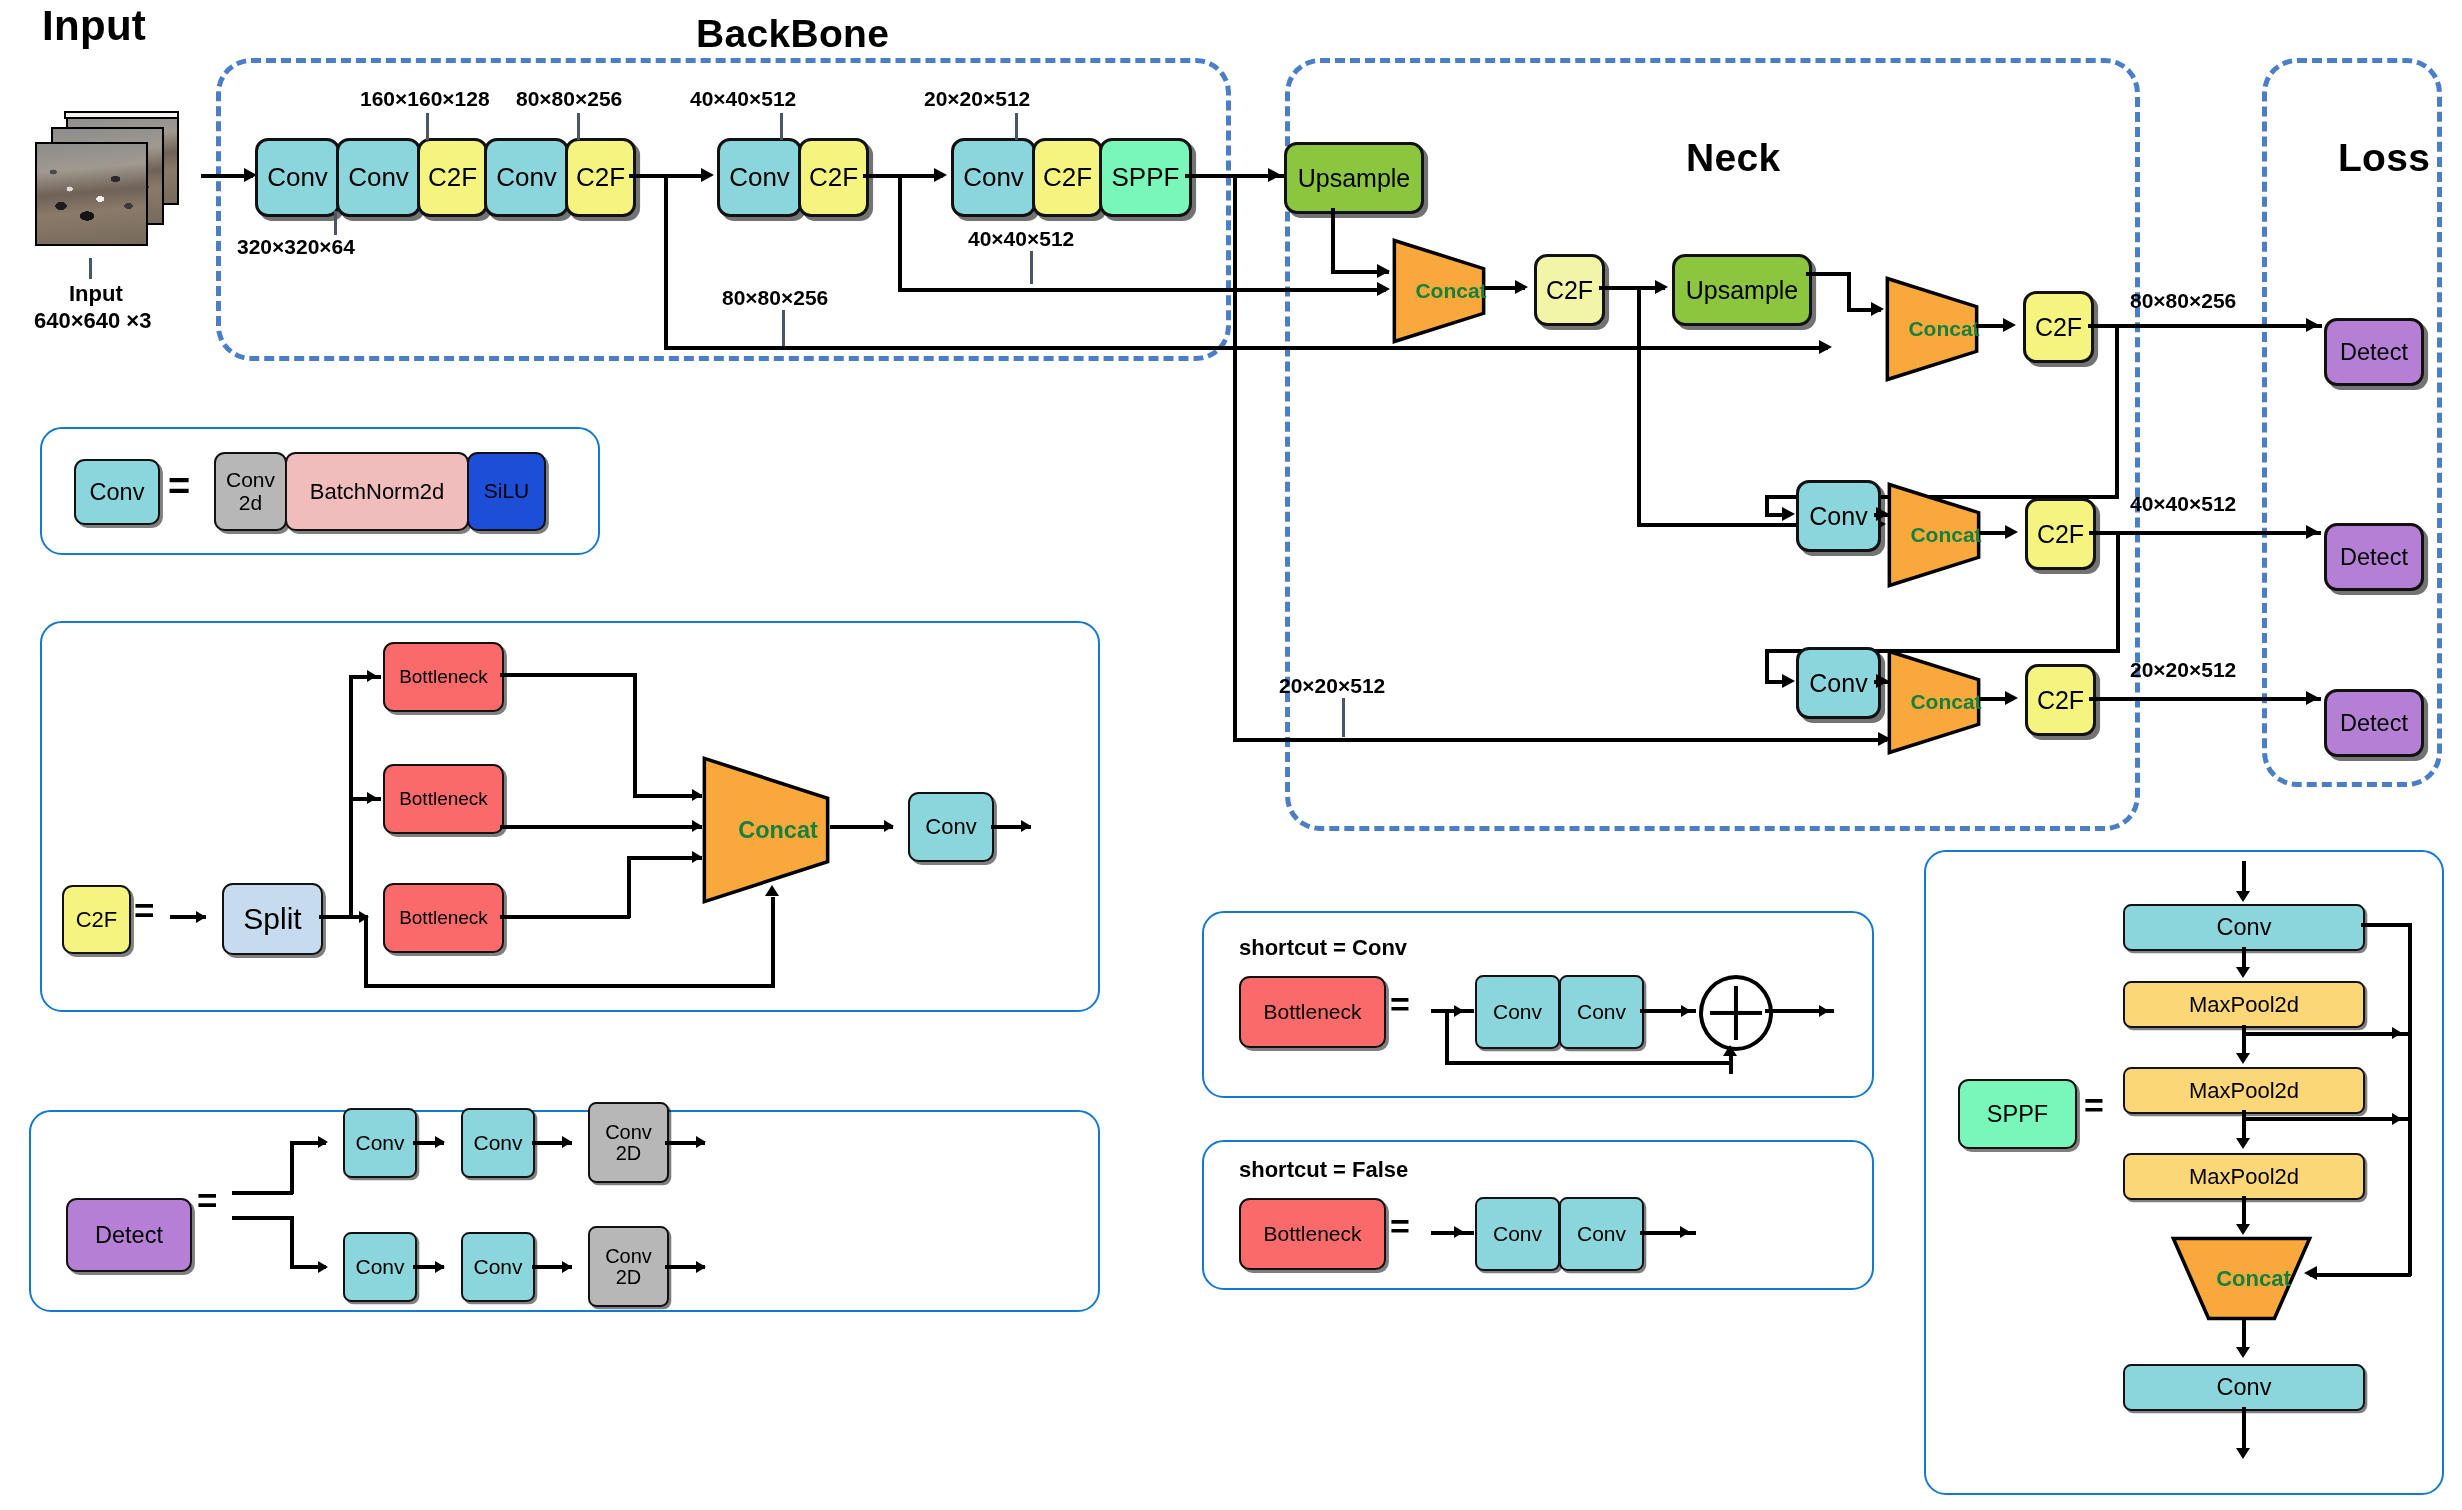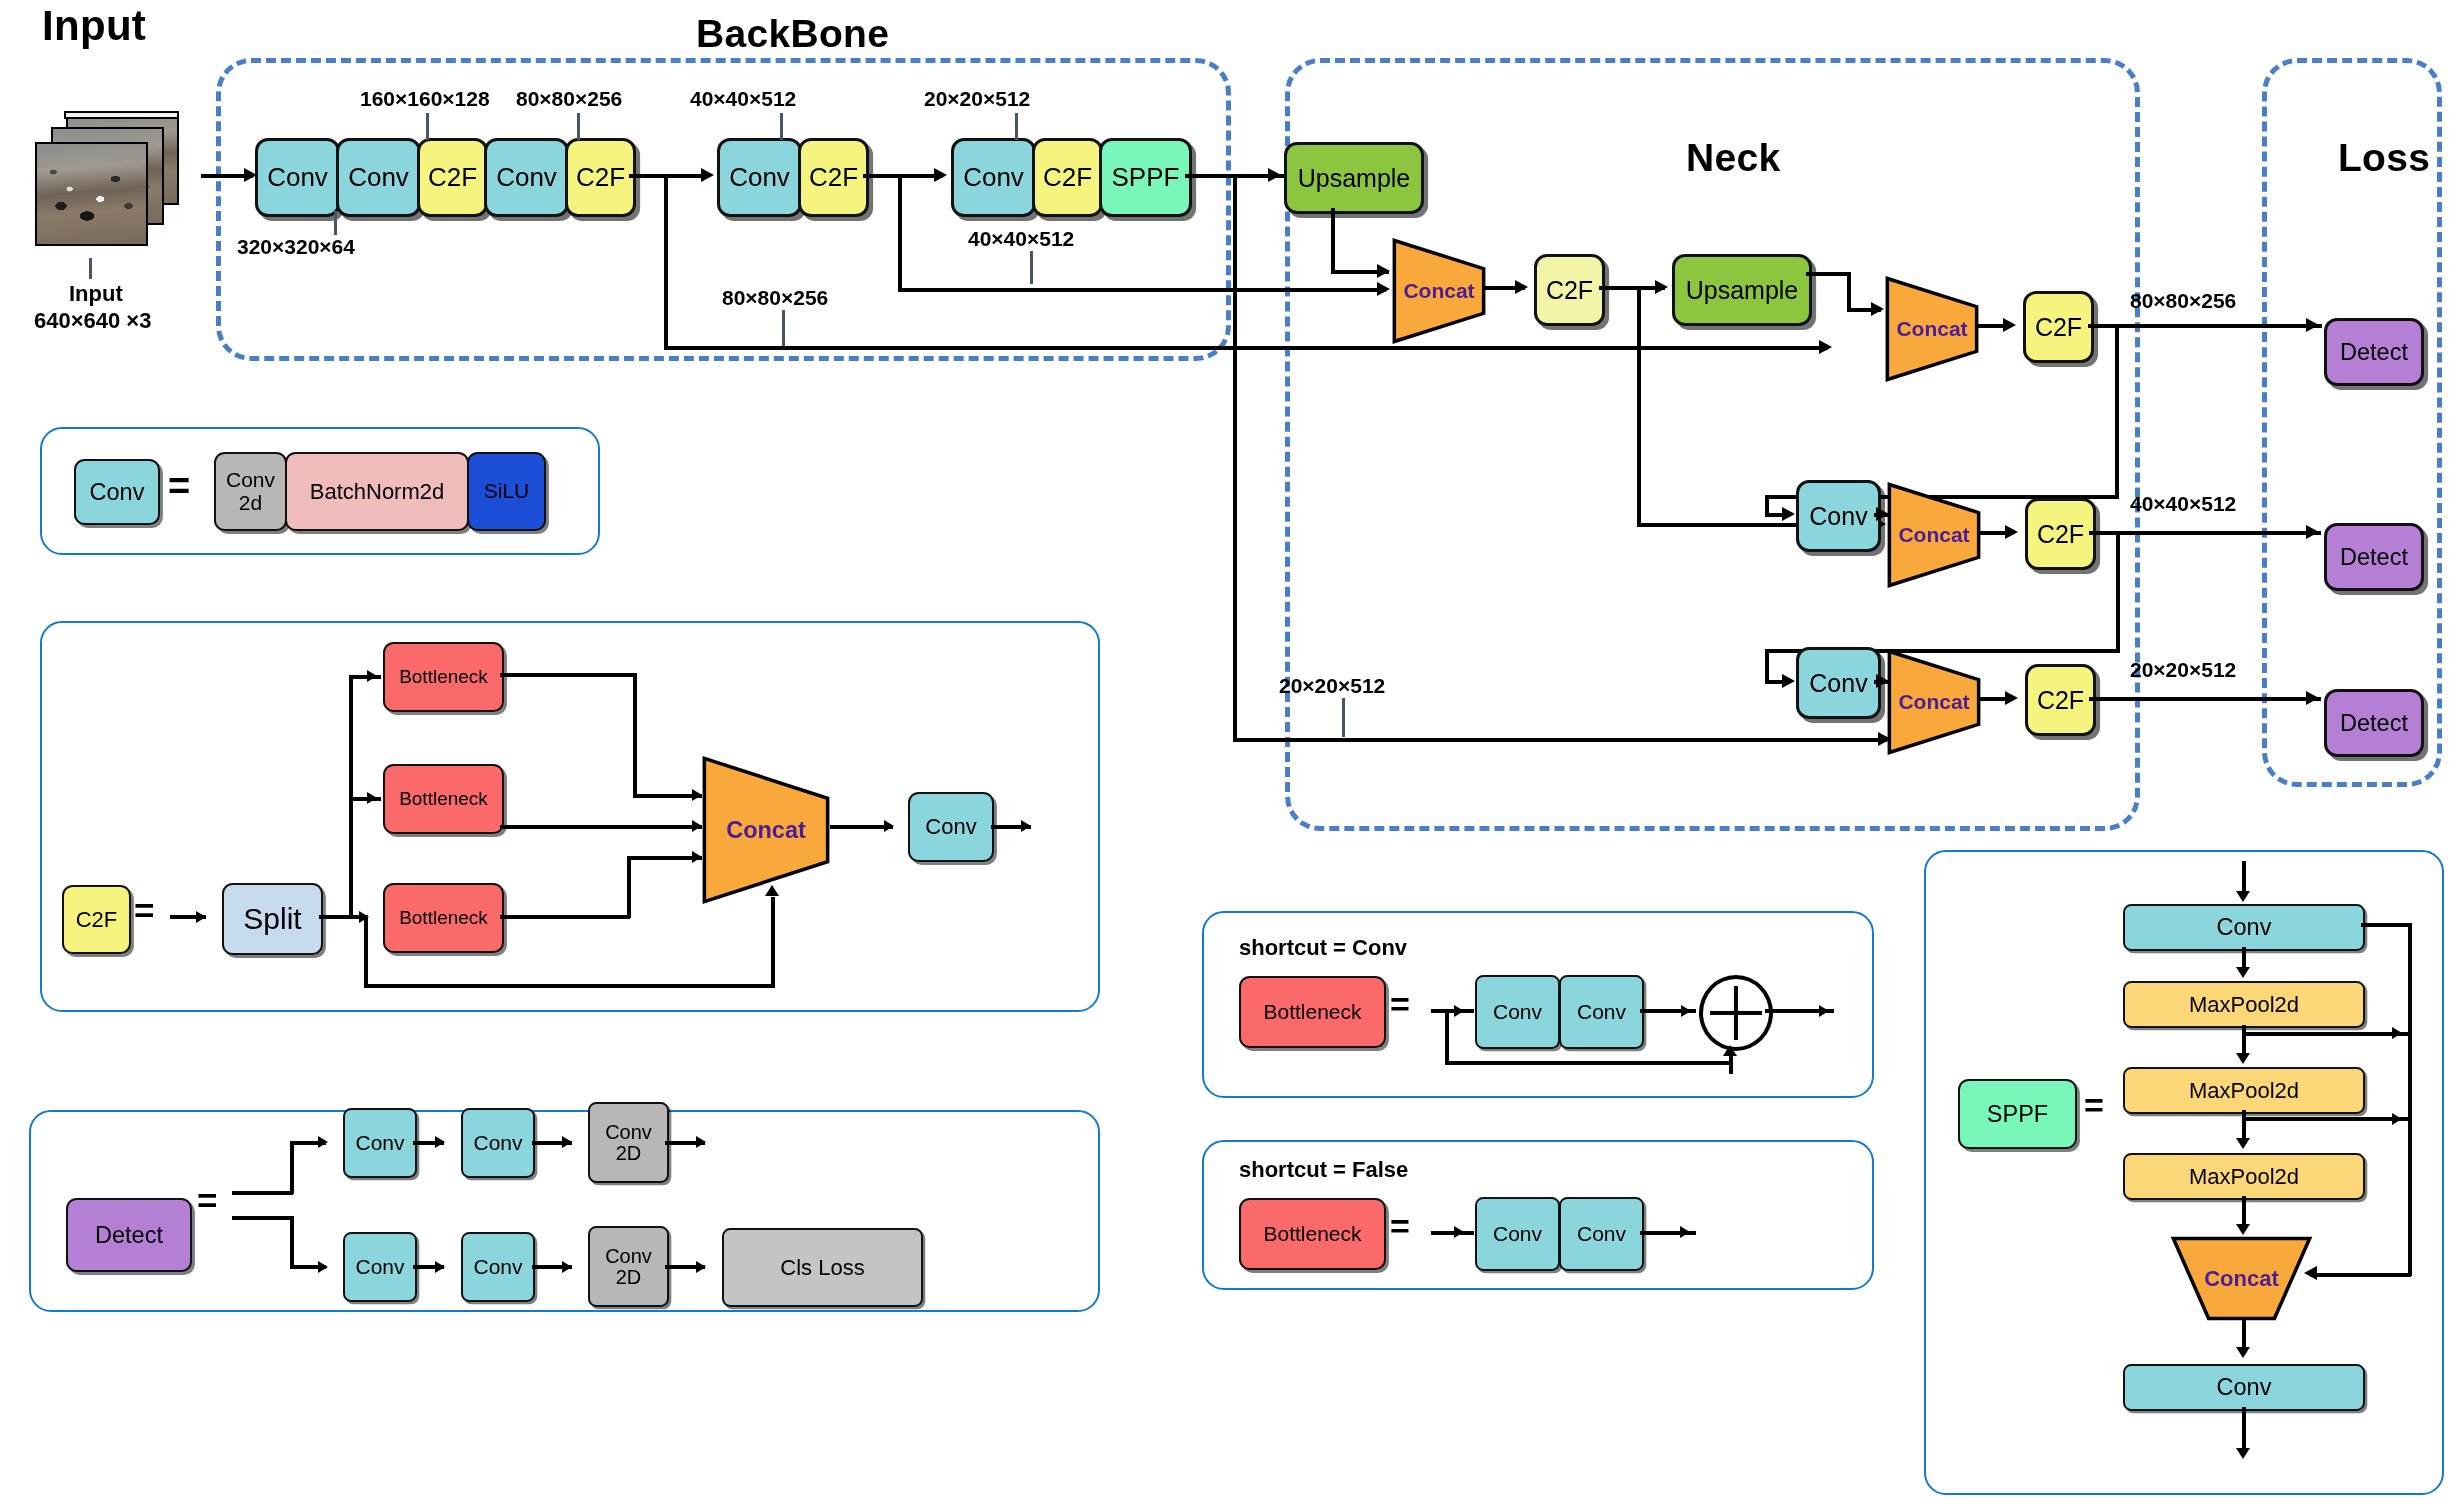--- a/index.html
+++ b/index.html
@@ -34,22 +34,22 @@
   .c-bn{background:#fb6a6a;}
   .c-gray{background:#b7b7b7;}
   .c-pink{background:#f0bcbc;}
   .c-olive{background:#1d4ed8;}
   .c-split{background:#c6dcee;}
   .c-mp{background:#fcd777;}
   .c-lgray{background:#c4c4c4;}
   .concat-wrap{position:absolute;}
   .concat-wrap svg{position:absolute;left:0;top:0;overflow:visible;}
   .concat-lbl{position:absolute;display:flex;align-items:center;justify-content:center;
-     font-weight:bold;color:#4c1d95;font-family:"Liberation Sans",sans-serif;
-     left:0;top:0;width:100%;height:100%;pointer-events:none;}
+     font-weight:bold;color:#15803d;font-family:"Liberation Sans",sans-serif;
+     left:12px;top:0;width:100%;height:100%;pointer-events:none;}
 
   
   .dimlbl{position:absolute;font-weight:bold;color:#000;white-space:nowrap;
      font-family:"Liberation Sans",sans-serif;}
   .tick{position:absolute;background:#4a5568;width:2.9px;}
 
   
   .ln{position:absolute;background:#000;}
   .lnh{height:3.5px;}
   .lnv{width:3.5px;}
@@ -371,21 +371,20 @@
   <div class="node tiny c-conv" style="left:343px;top:1232px;width:70px;height:66px;font-size:21px;">Conv</div>
   <div class="ln lnh" style="left:413px;top:1265px;width:30.5px;"></div>
   <div class="arrowRs" style="left:435px;top:1261px;"></div>
   <div class="node tiny c-conv" style="left:461px;top:1232px;width:70px;height:66px;font-size:21px;">Conv</div>
   <div class="ln lnh" style="left:532px;top:1265px;width:40px;"></div>
   <div class="arrowRs" style="left:562px;top:1261px;"></div>
   <div class="node tiny c-gray" style="left:588px;top:1226px;width:77px;height:77px;font-size:20px;">Conv
 2D</div>
   <div class="ln lnh" style="left:665px;top:1265px;width:40px;"></div>
   <div class="arrowRs" style="left:696px;top:1261px;"></div>
-  <div class="node tiny c-lgray" style="left:722px;top:1228px;width:197px;height:75px;font-size:22px;">Cls Loss</div>
 
   <div class="panel" style="left:1202px;top:911px;width:668px;height:183px;"></div>
   <div class="panel-note" style="left:1239px;top:935px;font-size:22px;">shortcut = Conv</div>
   <div class="node sm c-bn" style="left:1239px;top:976px;width:143px;height:68px;font-size:21px;">Bottleneck</div>
   <div class="eq" style="left:1390px;top:985px;font-size:34px;">=</div>
   <div class="ln lnh" style="left:1431px;top:1009px;width:43px;"></div>
   <div class="arrowRs" style="left:1454px;top:1005px;"></div>
   <div class="node tiny c-conv" style="left:1475px;top:975px;width:81px;height:70px;font-size:21px;">Conv</div>
   <div class="node tiny c-conv" style="left:1559px;top:975px;width:81px;height:70px;font-size:21px;">Conv</div>
   <div class="ln lnh" style="left:1640px;top:1009px;width:56px;"></div>

